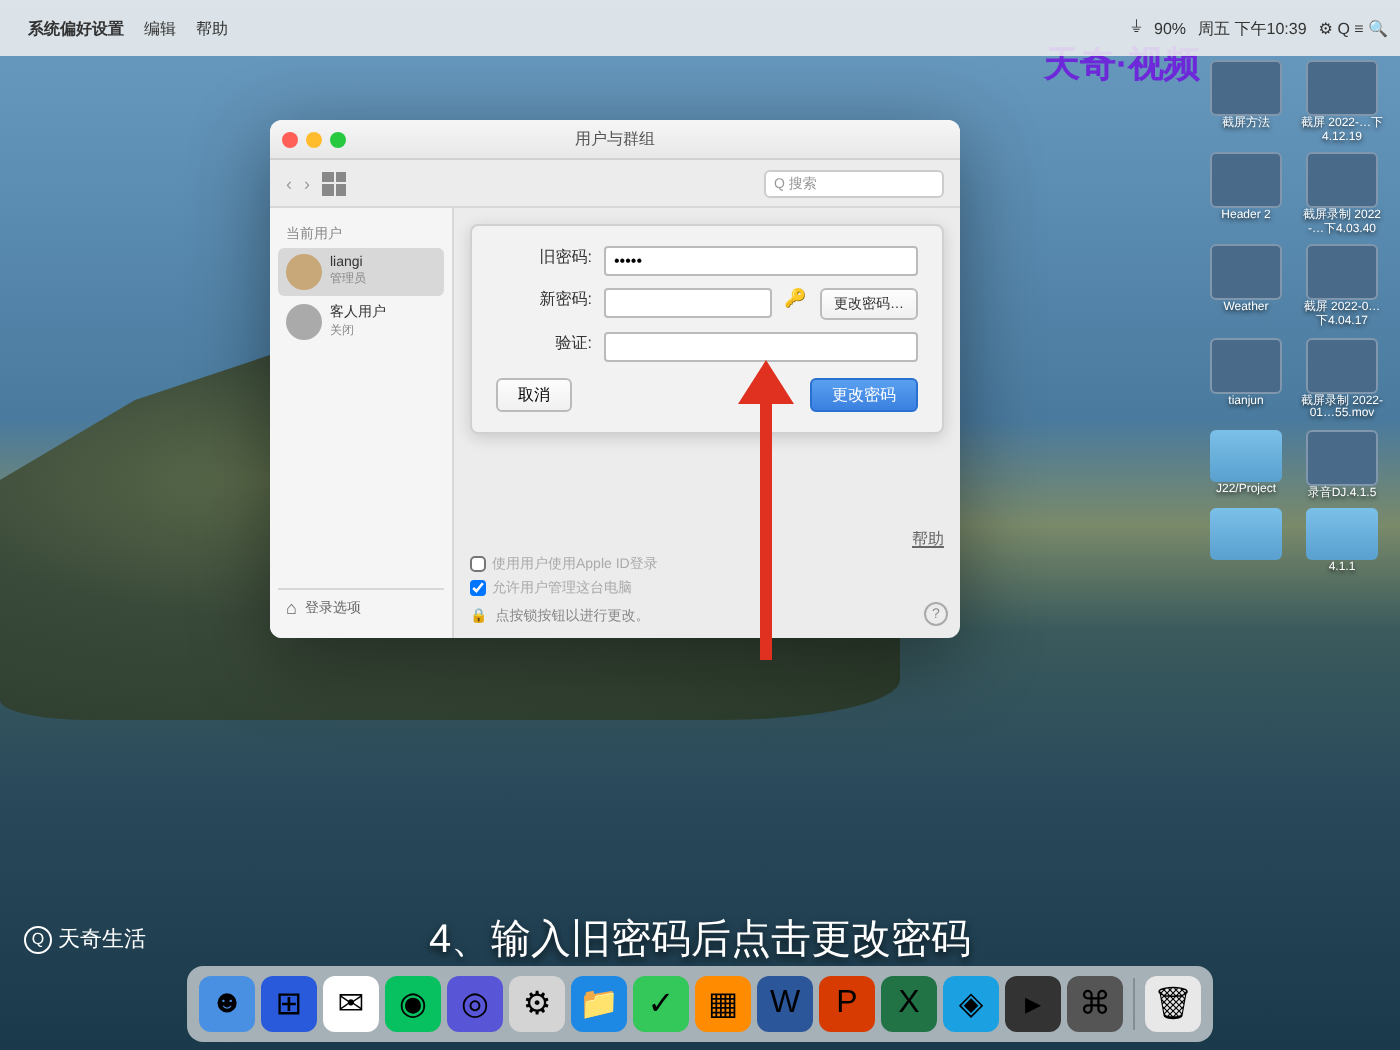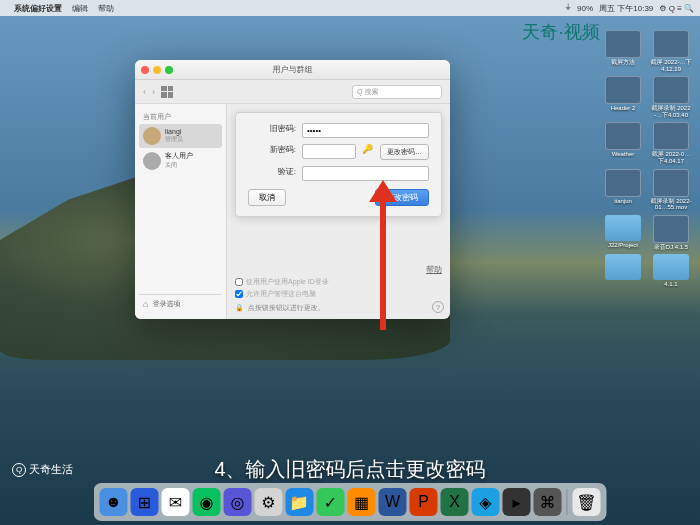--- a/index.html
+++ b/index.html
@@ -1,30 +1,30 @@
 <!DOCTYPE html>
 <html><head>
 <meta charset="utf-8">
 <style>
 *{margin:0;padding:0;box-sizing:border-box;font-family:-apple-system,"PingFang SC",sans-serif}
 body{width:700px;height:525px;overflow:hidden;position:relative;background:linear-gradient(180deg,#5a8bb0 0%,#4a7a9e 25%,#3d6a8c 45%,#8a9a7a 55%,#3a5a6c 65%,#1a3a4c 100%)}
 .wallpaper{position:absolute;inset:0;background:linear-gradient(180deg,#6a9bc0 0%,#5a8bb0 20%,#4a7a9e 40%,#7a8a6a 50%,#3a5a5c 60%,#2a4a5c 75%,#1a3a4c 100%)}
 .island{position:absolute;left:0;top:160px;width:450px;height:200px;background:radial-gradient(ellipse at 30% 40%,#5a6a4a 0%,#3a4a3a 40%,#2a3a2a 100%);border-radius:40% 60% 20% 10%/30% 40% 10% 5%;clip-path:polygon(0 40%,15% 20%,35% 5%,50% 15%,70% 25%,90% 45%,100% 70%,100% 100%,0 100%)}
-.menubar{position:absolute;top:0;left:0;right:0;height:16px;background:rgba(240,240,240,0.85);display:flex;align-items:center;font-size:8px;padding:0 6px;color:#333;z-index:100}
+.menubar{position:absolute;top:0;left:0;right:0;height:28px;background:rgba(240,240,240,0.85);display:flex;align-items:center;font-size:8px;padding:0 6px;color:#333;z-index:100}
 .menubar .apple{margin-right:8px}
 .menubar .item{margin-right:10px}
 .menubar .right{margin-left:auto;display:flex;gap:6px;align-items:center}
 .desktop-icons{position:absolute;right:8px;top:30px;display:flex;flex-direction:column;gap:4px;z-index:5}
 .dcol{display:flex;gap:6px}
 .dicon{width:42px;display:flex;flex-direction:column;align-items:center;gap:1px}
 .dicon .thumb{width:36px;height:28px;background:#4a6a8a;border-radius:3px;border:1px solid rgba(255,255,255,0.3)}
 .dicon .folder{width:36px;height:26px;background:linear-gradient(180deg,#7ac0e8,#5aa0d0);border-radius:3px}
 .dicon .lbl{font-size:6px;color:#fff;text-align:center;text-shadow:0 1px 2px rgba(0,0,0,0.8);line-height:1.1;word-break:break-all;max-width:42px}
-.watermark{position:absolute;top:20px;right:100px;color:#0f766e;font-size:18px;font-weight:400;z-index:6}
-.modal{position:absolute;left:135px;top:60px;width:315px;background:#ececec;border-radius:6px;box-shadow:0 10px 40px rgba(0,0,0,0.4);z-index:50;overflow:hidden}
+.watermark{position:absolute;top:20px;right:100px;color:#6d28d9;font-size:18px;font-weight:700;z-index:6}
+.modal{position:absolute;left:135px;top:60px;width:345px;background:#ececec;border-radius:6px;box-shadow:0 10px 40px rgba(0,0,0,0.4);z-index:50;overflow:hidden}
 .modal-titlebar{height:20px;background:linear-gradient(#f6f6f6,#e8e8e8);display:flex;align-items:center;padding:0 6px;border-bottom:1px solid #d0d0d0;position:relative}
 .traffic{display:flex;gap:4px}
 .tl{width:8px;height:8px;border-radius:50%}
 .tl.r{background:#ff5f56}.tl.y{background:#ffbd2e}.tl.g{background:#27c93f}
 .modal-title{position:absolute;left:50%;transform:translateX(-50%);font-size:8px;color:#555}
 .modal-toolbar{height:24px;background:#ececec;display:flex;align-items:center;padding:0 8px;gap:6px;border-bottom:1px solid #d8d8d8}
 .nav-btn{font-size:9px;color:#999}
 .toolbar-grid{width:12px;height:12px;display:grid;grid-template-columns:1fr 1fr;gap:1px}
 .toolbar-grid div{background:#888}
 .search-box{margin-left:auto;width:90px;height:14px;background:#fff;border:1px solid #ccc;border-radius:3px;font-size:7px;padding:0 4px;display:flex;align-items:center;color:#999}

